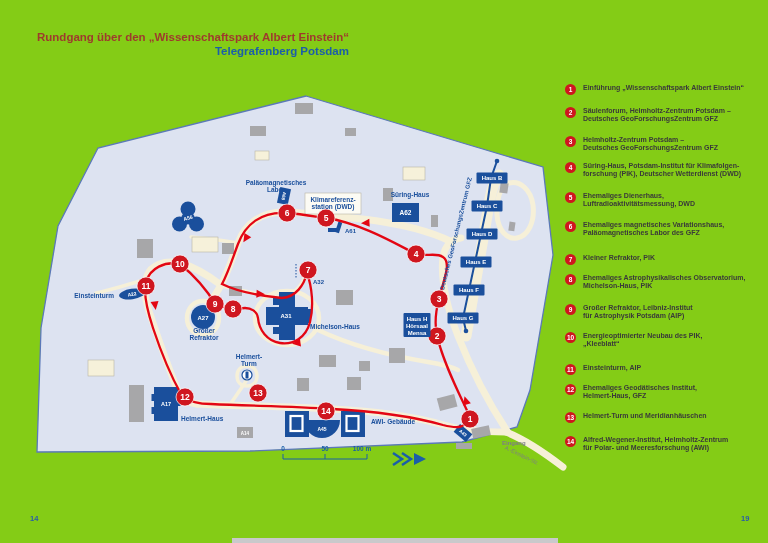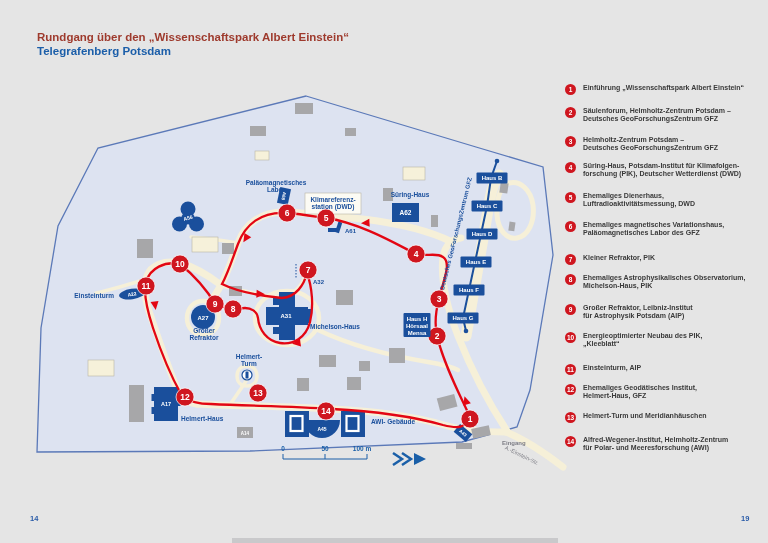--- a/index.html
+++ b/index.html
@@ -1,21 +1,21 @@
 <!DOCTYPE html>
 <html><head>
 <meta charset="utf-8">
 <style>
   html,body{margin:0;padding:0;background:#fff;}
-  #page{position:relative;width:768px;height:543px;background:#e5e5e5;overflow:hidden;
+  #page{position:relative;width:768px;height:543px;background:#84cc16;overflow:hidden;
         font-family:"Liberation Sans",sans-serif;}
   
   .title{position:absolute;left:37px;top:30px;line-height:14px;}
   .title .t1{font-weight:bold;font-size:11.5px;color:#9e3a2d;white-space:nowrap;}
-  .title .t2{font-weight:bold;font-size:11.5px;color:#1b5ea9;white-space:nowrap;}
+  .title .t2{font-weight:bold;font-size:11.5px;color:#1b5ea9;white-space:nowrap;text-align:right;}
   
   .legend{position:absolute;left:565px;top:0;width:200px;height:500px;}
   .li{position:absolute;left:0;display:flex;align-items:flex-start;}
   .ln{flex:none;width:11px;height:11px;border-radius:50%;background:#cf161f;color:#fff;
       font-weight:bold;font-size:6.5px;line-height:11px;text-align:center;}
   .lt{margin-left:7px;font-weight:bold;font-size:7px;line-height:7.8px;color:#3a3a3a;}
   .lt .l{display:block;white-space:nowrap;}
   
   .pnum{position:absolute;top:514px;font-weight:bold;font-size:7.5px;color:#2a5ca8;}
   

